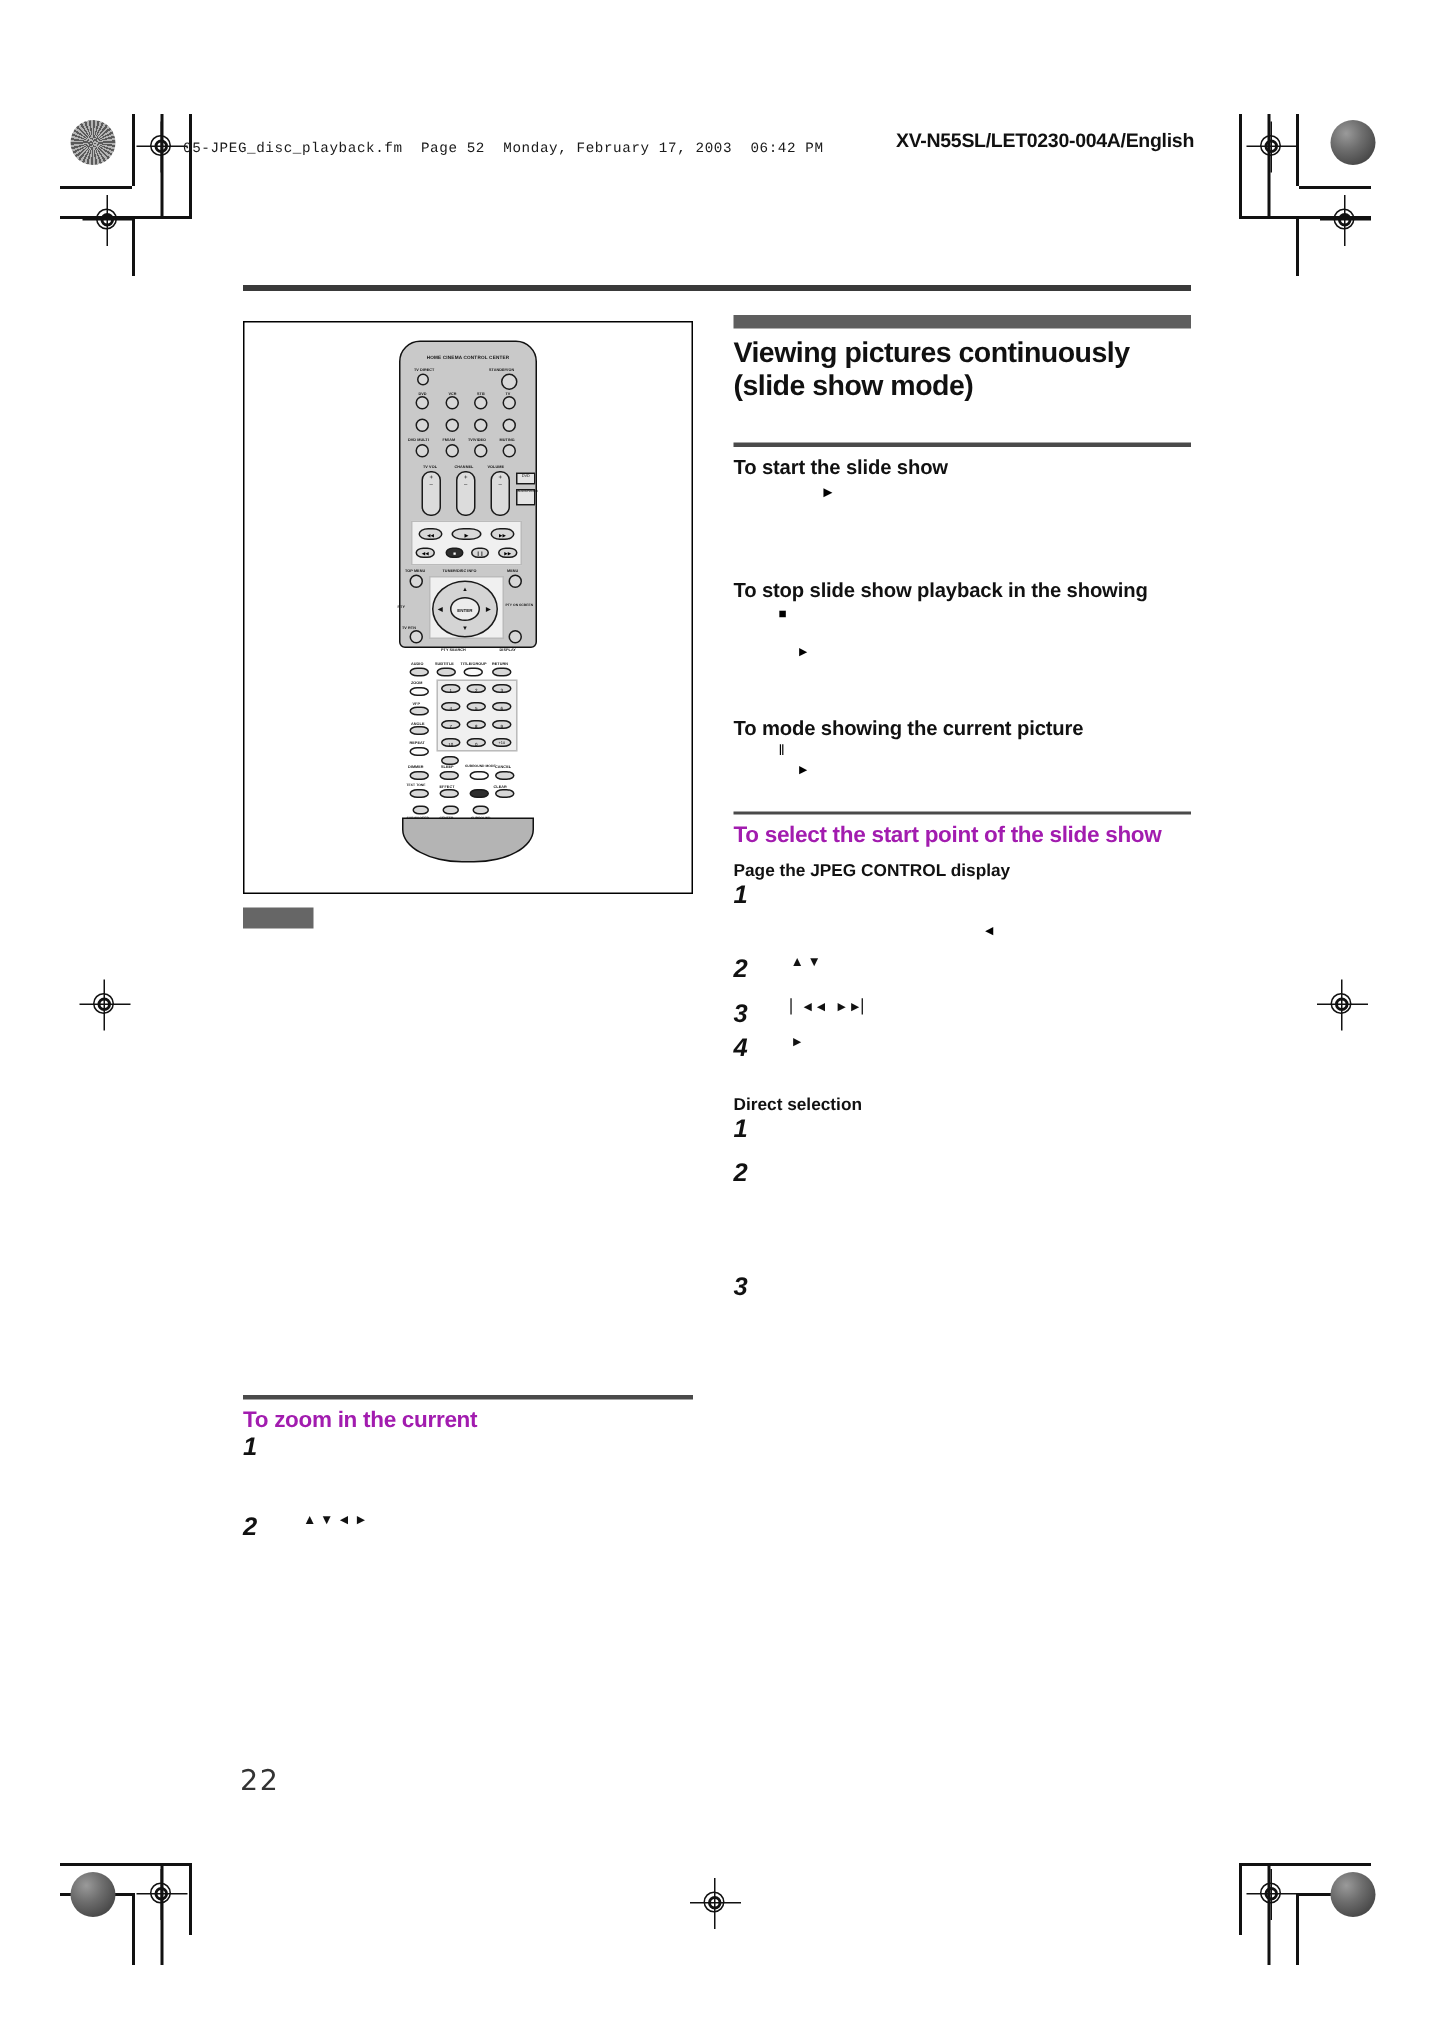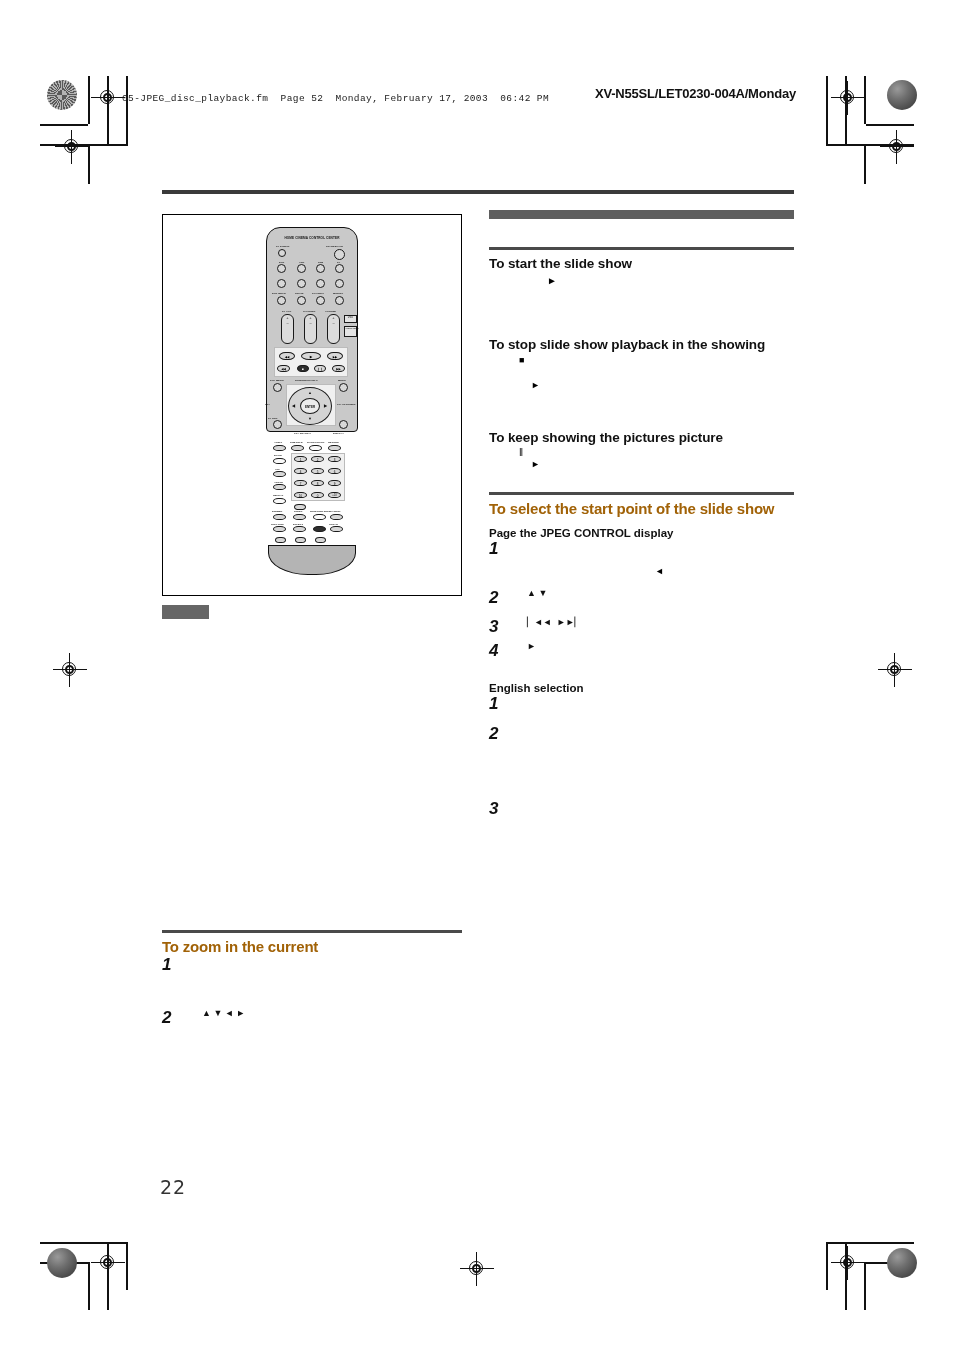--- a/index.html
+++ b/index.html
@@ -258,21 +258,21 @@
   .sub-head {
     font-size: 13.5px;
     font-weight: bold;
     color: #111;
     letter-spacing: -0.1px;
     margin: 6px 0 0 0;
   }
   .sub-head-lg {
     font-size: 15px;
     font-weight: bold;
-    color: #a16207;
+    color: #a21caf;
     letter-spacing: -0.2px;
     margin: 5px 0 0 0;
   }
   .small-head {
     font-size: 11.5px;
     font-weight: bold;
     color: #111;
     margin: 0;
   }
   .body-line {
@@ -409,21 +409,21 @@
     <div class="ring2"></div>
 </div>
 <div class="reg-target" style="left:460px; top:1252px;">
   <div class="hline"></div>
     <div class="vline"></div>
     <div class="ring"></div>
     <div class="ring2"></div>
 </div>
 
 <div class="file-header">05-JPEG_disc_playback.fm  Page 52  Monday, February 17, 2003  06:42 PM</div>
-<div class="doc-code">XV-N55SL/LET0230-004A/Monday</div>
+<div class="doc-code">XV-N55SL/LET0230-004A/English</div>
 
 <div class="page-rule"></div>
 
 <div class="col-left">
 
   <div class="figure-frame">
     <div class="remote">
 
       <div class="remote-body-top"></div>
       <div class="remote-title">HOME CINEMA CONTROL CENTER</div>
@@ -573,38 +573,39 @@
   <div class="spacer-lg"></div>
   <div class="step">
     <div class="step-num">2</div>
     <div class="step-body glyph-row" style="padding-left:16px; font-size:9px;">▲ ▼ ◄ ►</div>
   </div>
 </div>
 
 <div class="col-right">
 
   <div class="sec-bar"></div>
+  <h1 class="sec-title">Viewing pictures continuously (slide show mode)</h1>
 
   <div style="height:22px;"></div>
   <div class="rule-thin"></div>
   <div class="sub-head">To start the slide show</div>
   <div class="glyph-row" style="padding-left:58px; font-size:10px; margin-top:4px;">►</div>
 
   <div class="spacer-lg"></div>
   <div class="spacer-sm"></div>
 
   <div class="sub-head">To stop slide show playback in the showing</div>
   <div class="glyph-row" style="padding-left:30px; font-size:9px; margin-top:3px;">■</div>
   <div class="body-line">&nbsp;</div>
   <div class="glyph-row" style="padding-left:42px; font-size:9px;">►</div>
 
   <div class="spacer-md"></div>
   <div class="spacer-sm"></div>
 
-  <div class="sub-head">To keep showing the pictures picture</div>
+  <div class="sub-head">To mode showing the current picture</div>
   <div class="glyph-row" style="padding-left:30px; font-size:10px; margin-top:2px;">‖</div>
   <div class="glyph-row" style="padding-left:42px; font-size:9px;">►</div>
 
   <div class="spacer-md"></div>
 
   <div class="rule-thin"></div>
   <div class="sub-head-lg">To select the start point of the slide show</div>
 
   <div style="height:10px;"></div>
 
@@ -630,21 +631,21 @@
     <div class="step-body glyph-row" style="padding-left:14px; font-size:9px;">▏◄◄  ►►▏</div>
   </div>
 
   <div class="step" style="margin-top:4px;">
     <div class="step-num">4</div>
     <div class="step-body glyph-row" style="padding-left:14px; font-size:9px;">►</div>
   </div>
 
   <div class="spacer-md"></div>
 
-  <div class="small-head">English selection</div>
+  <div class="small-head">Direct selection</div>
 
   <div class="step">
     <div class="step-num">1</div>
     <div class="step-body"></div>
   </div>
 
   <div class="spacer-sm"></div>
 
   <div class="step">
     <div class="step-num">2</div>

